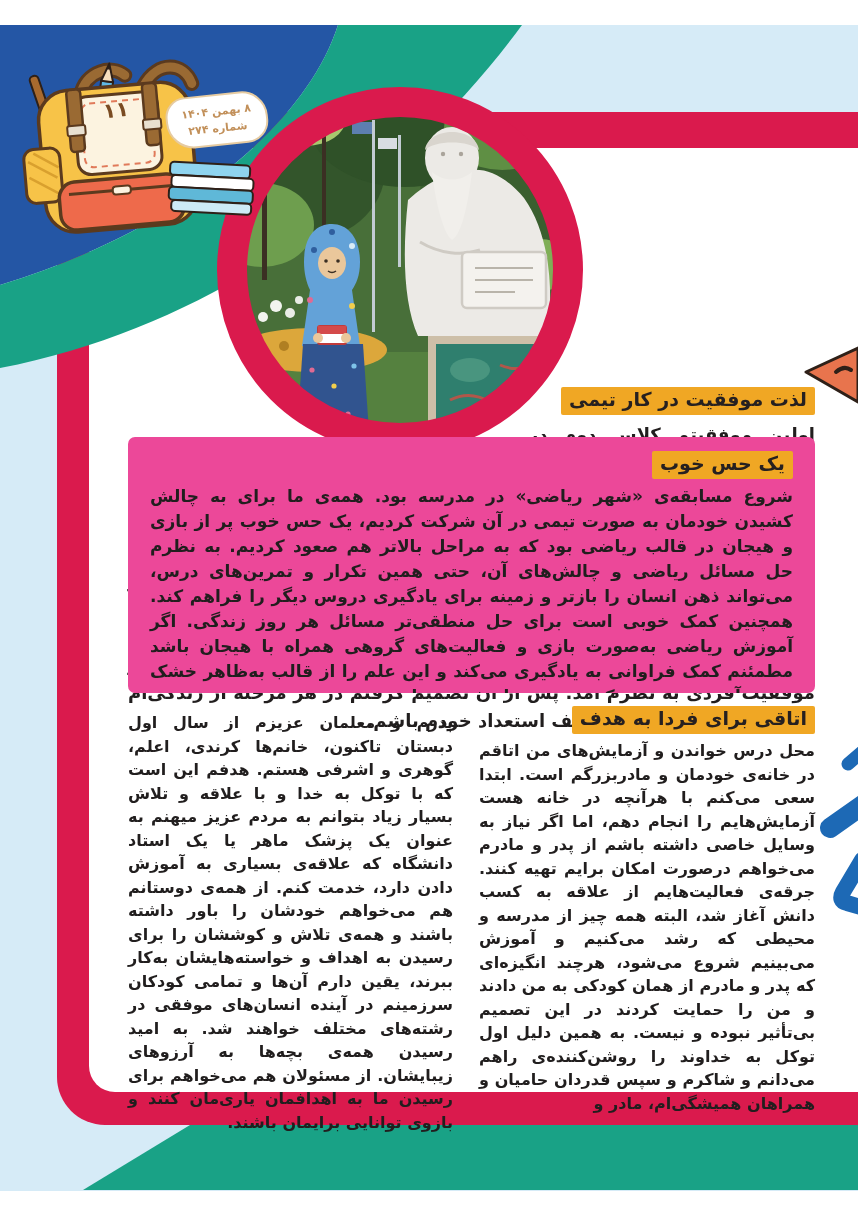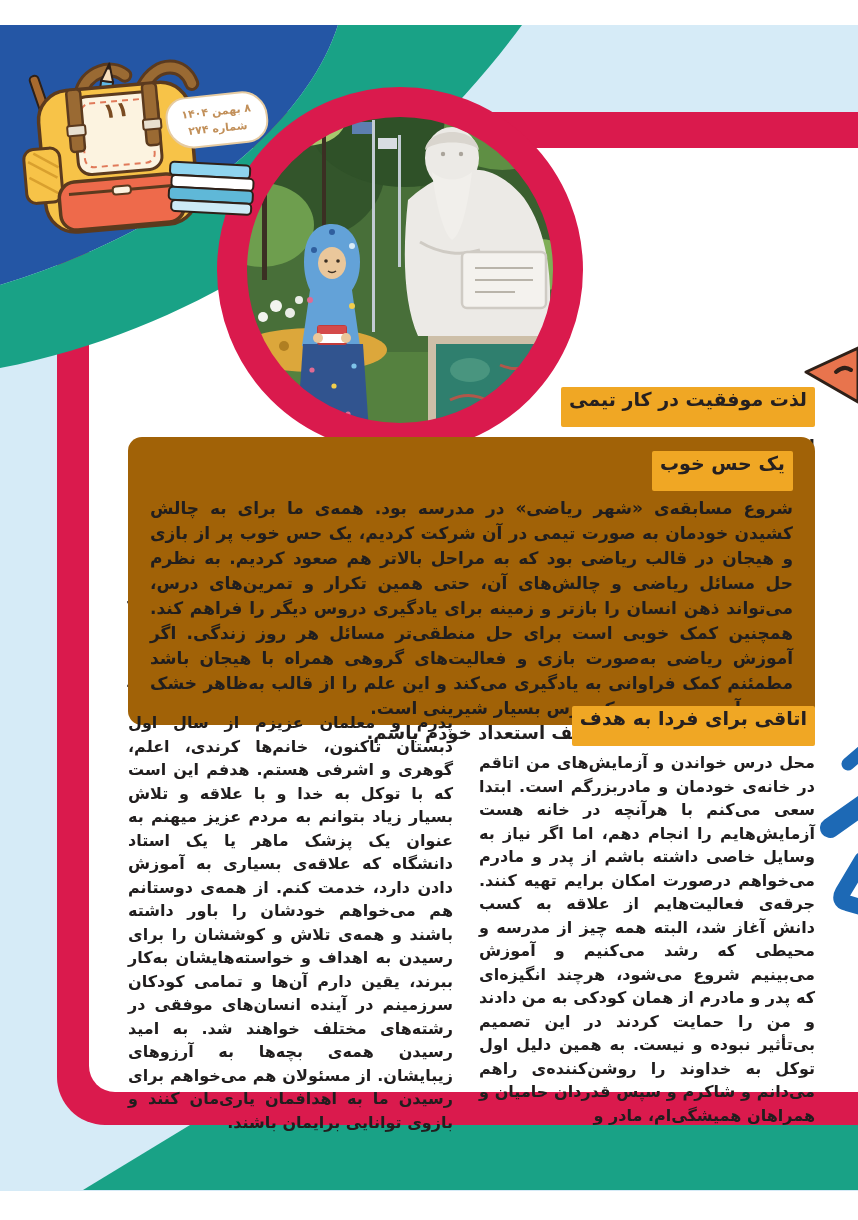--- a/index.html
+++ b/index.html
@@ -8,33 +8,33 @@
     background:#ffffff;
     font-family:"DejaVu Sans", sans-serif;
   }
   .svg-bg{position:absolute;left:0;top:0;z-index:0;}
   .txt{
     position:absolute;z-index:2;direction:rtl;text-align:justify;
     color:#211e1e;font-weight:700;
   }
   .hl{
     display:inline-block;background:#f0a724;color:#262020;
-    padding:1px 8px 16px 8px;border-radius:2px;
+    padding:1px 8px 4px 8px;border-radius:2px;
     font-size:19px;line-height:23px;
   }
   #sec1{left:128px;top:156px;width:687px;font-size:18px;line-height:28px;}
   #sec1 .wrapfloat{
     float:left;width:470px;height:310px;
     shape-outside:circle(198px at 272px 114px);
   }
   #sec1 p{margin:6px 0 0 0;}
   #sec1 .hl-row{margin-bottom:4px;}
   #greenbox{
-    left:128px;top:437px;width:687px;height:288px;box-sizing:border-box;
-    background:#a16207;border-radius:14px;padding:14px 22px;
+    left:128px;top:437px;width:687px;height:256px;box-sizing:border-box;
+    background:#ec4899;border-radius:7px;padding:14px 22px;
     font-size:17px;line-height:25px;overflow:hidden;
   }
   #greenbox p{margin:5px 0 0 0;}
   #cols{
     left:128px;top:706px;width:687px;display:flex;gap:26px;
     font-size:16px;line-height:23.5px;
   }
   #cols .col-r{width:336px;}
   #cols .col-l{width:325px;}
   #cols p{margin:5px 0 0 0;}

